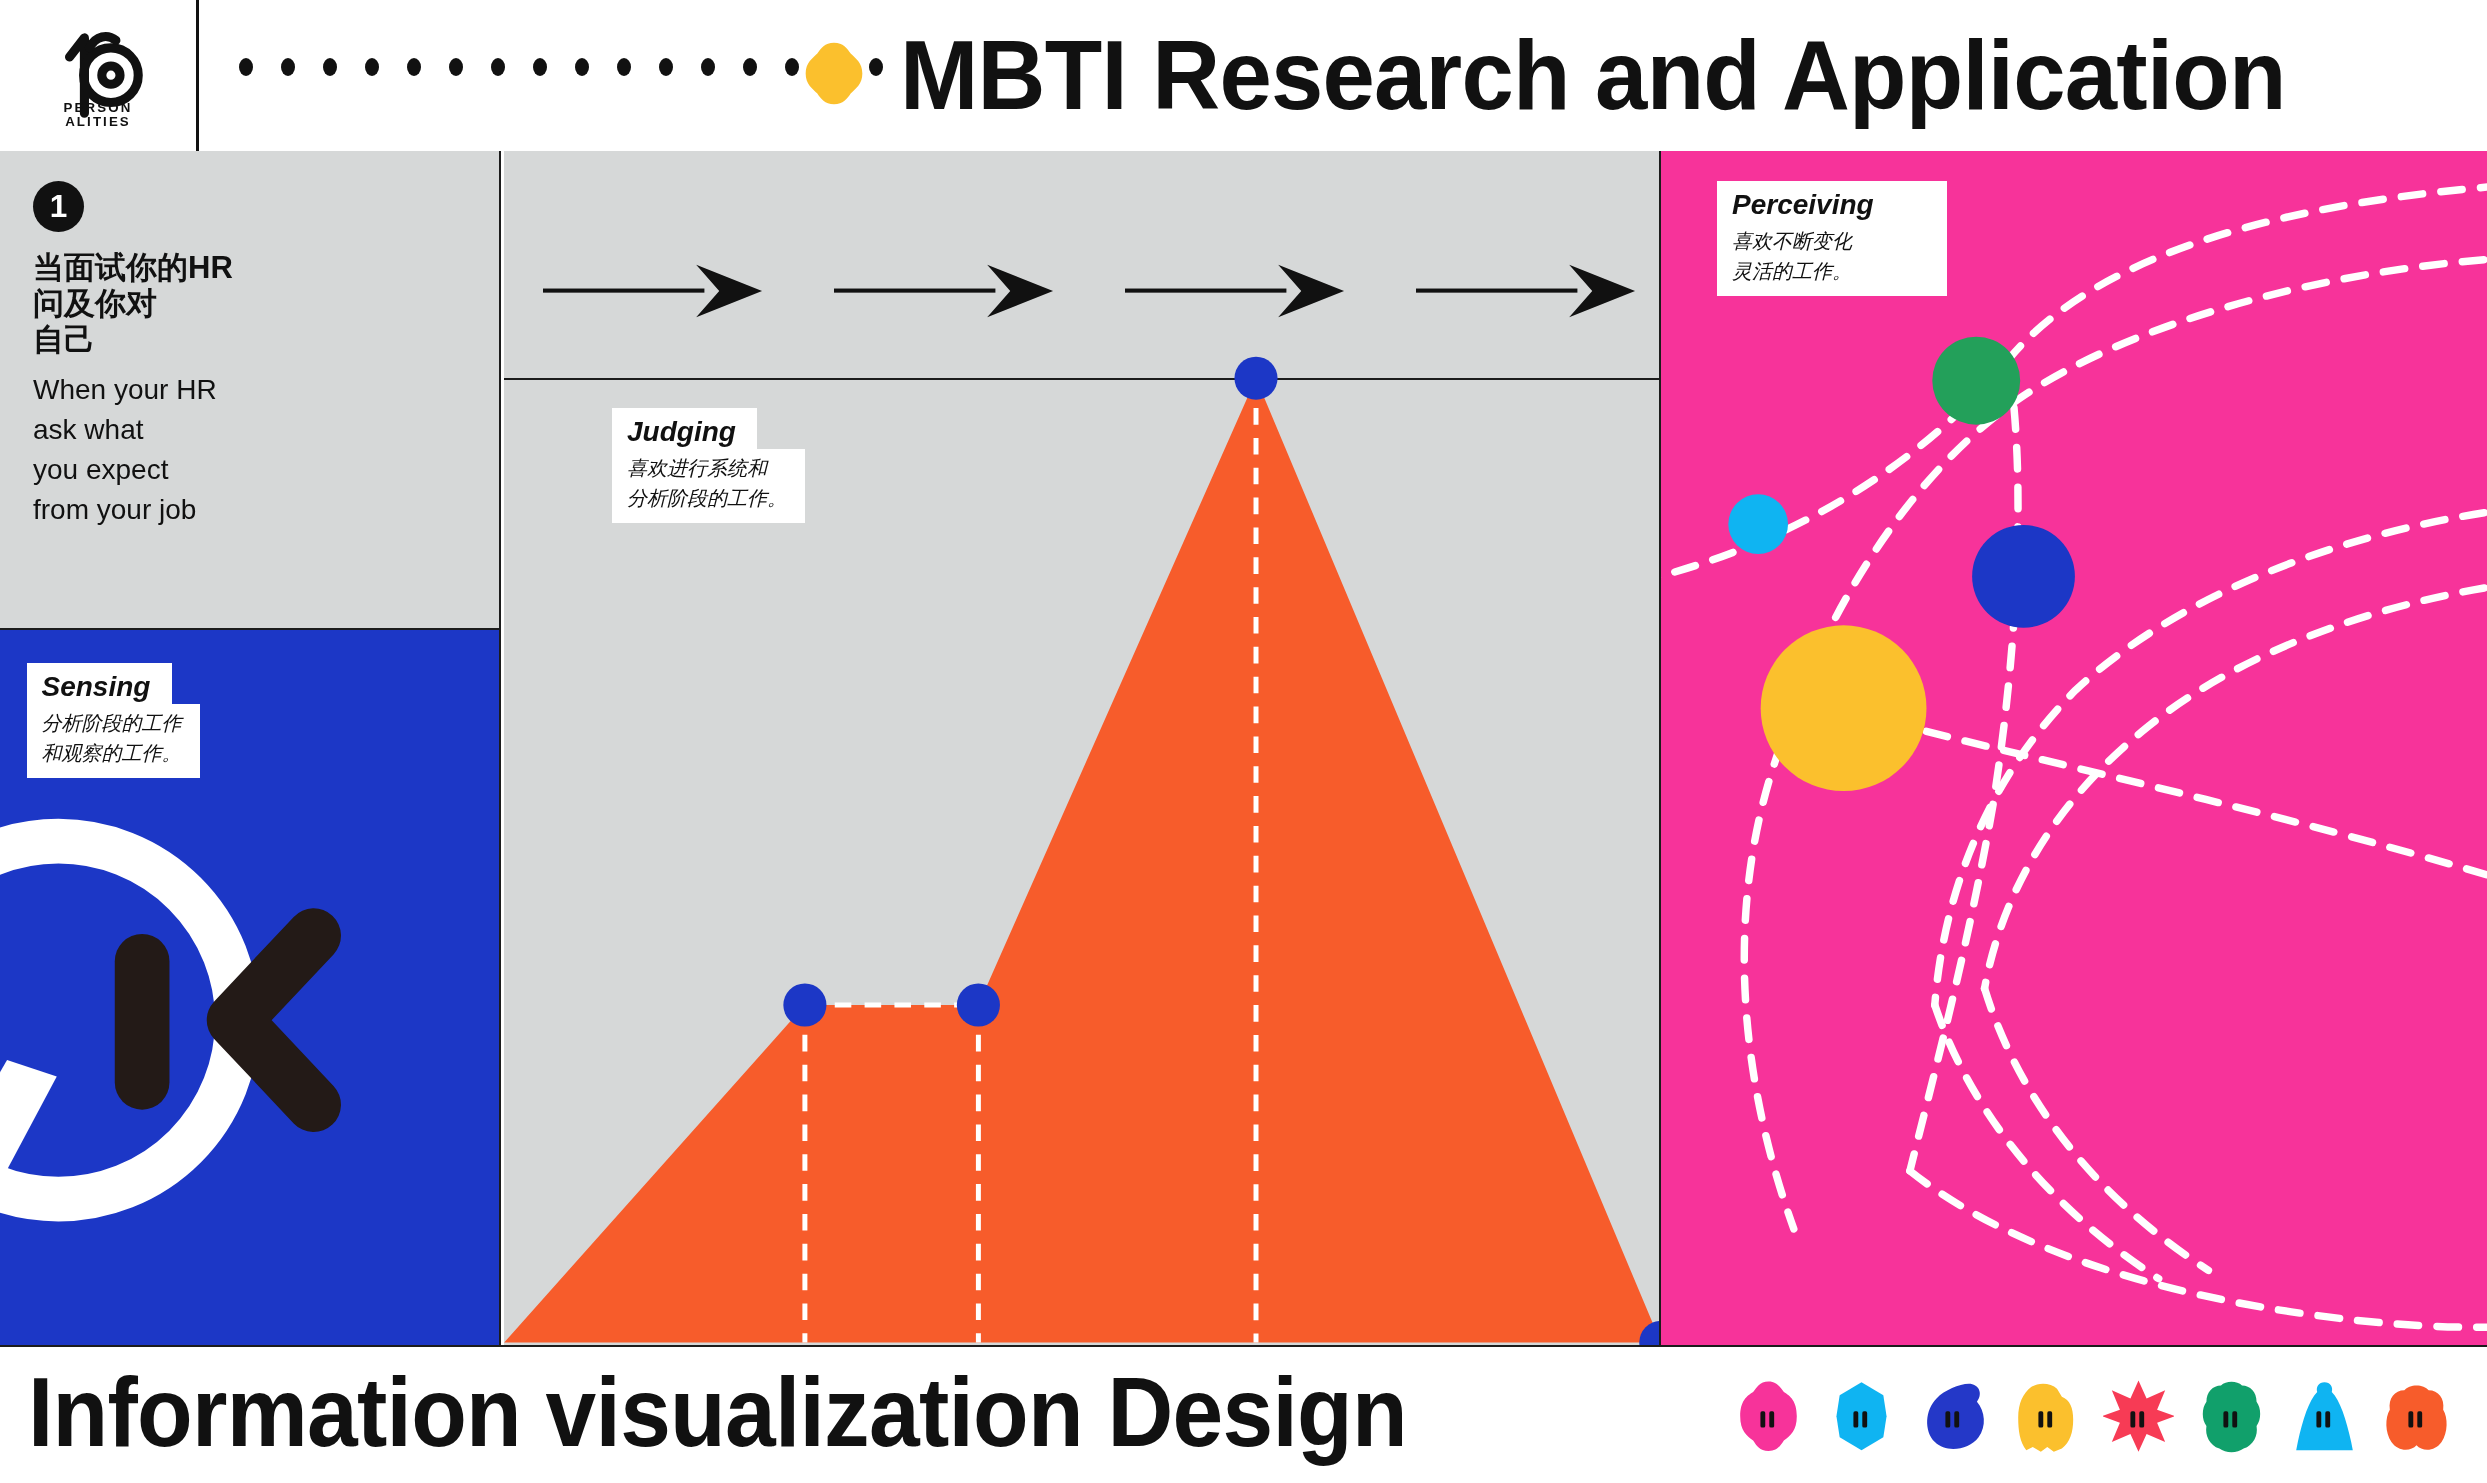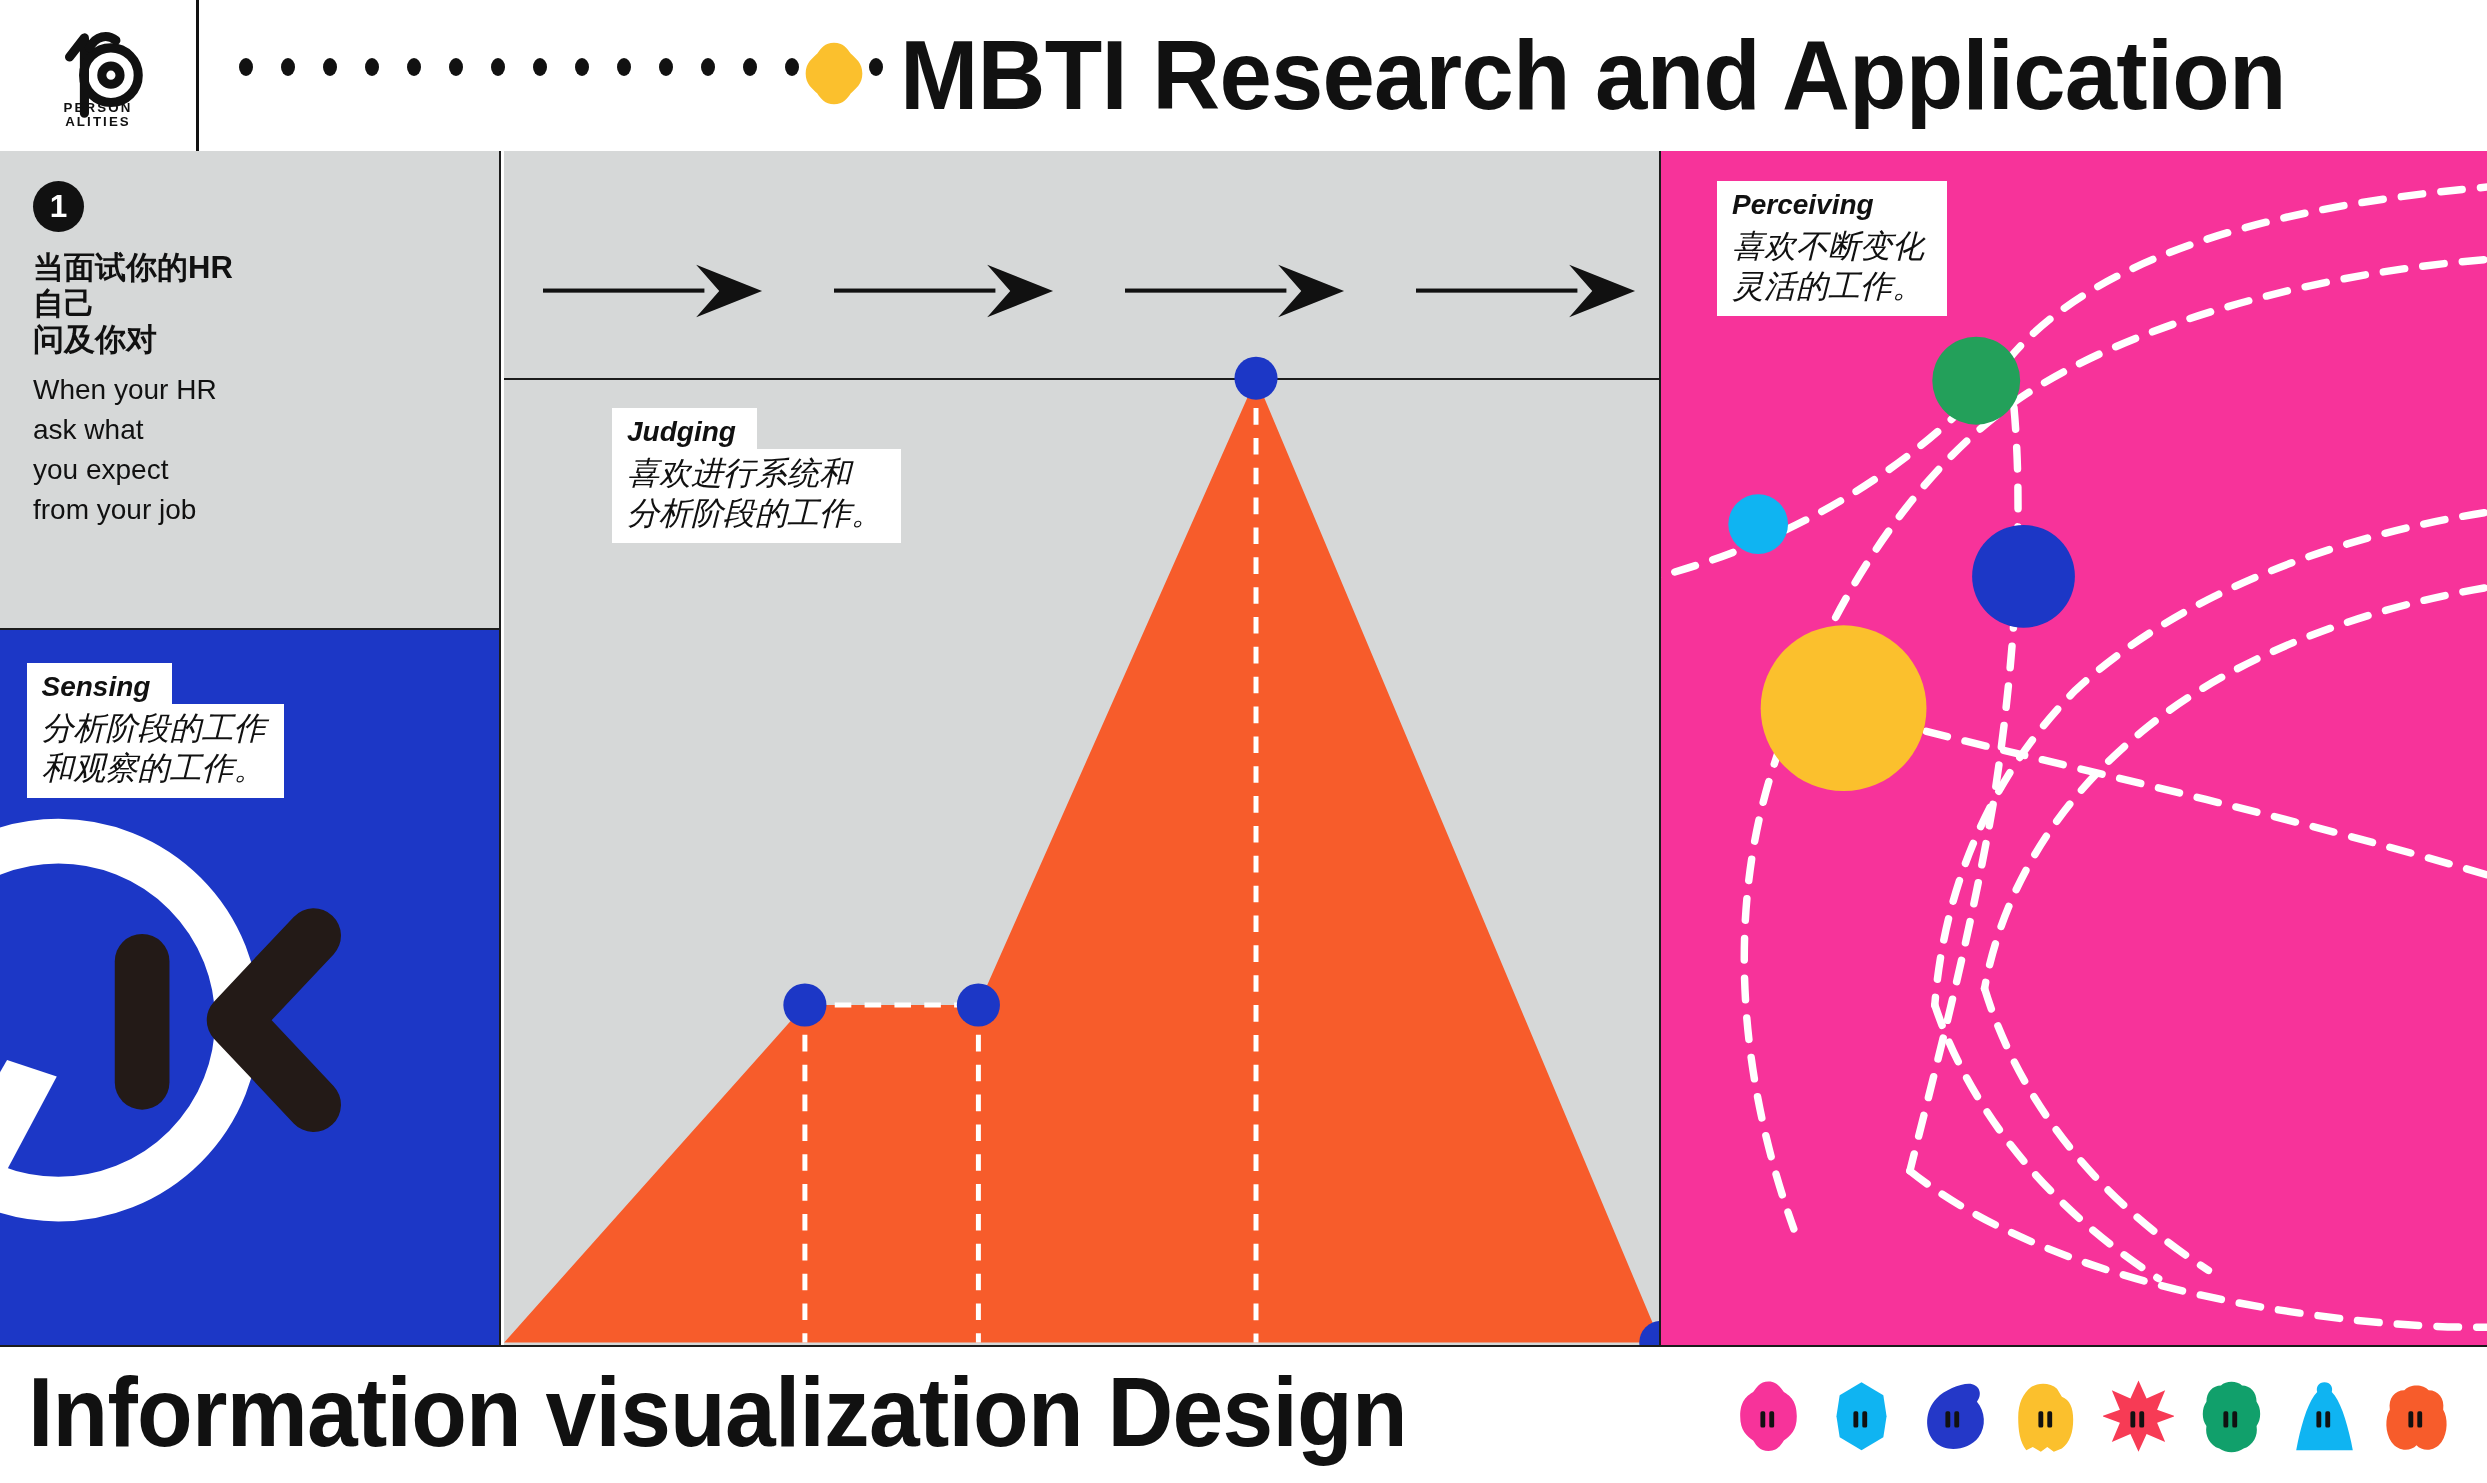--- a/index.html
+++ b/index.html
@@ -95,21 +95,21 @@
 
   
   .card { position:absolute; background:transparent;font-style:italic; }
   .card-title {
     background:#fff; display:inline-block;
     font-size:28px; font-weight:bold; color:#111;
     padding:6.6px 21.6px 1.7px 15px; line-height:33px; white-space:nowrap;
   }
   .card-body {
     background:#fff; display:block;
-    font-size:32px; line-height:40px; color:#111;
+    font-size:20px; line-height:30px; color:#111;
     padding:3.3px 18px 10px 15px; white-space:pre-line;
   }
   .card-wide .card-title { padding-right:73px; }
 
   
   .footer {
     position:absolute; left:0; top:1345px; width:2487px; height:138px;
     background:#fff; border-top:2.5px solid #1c1c1c;
   }
   .footer-title {
@@ -177,22 +177,22 @@
   </div>
 
   <div class="body-area">
 
     <div class="col-left">
 
       <div class="info-panel">
         <div class="num-badge">1</div>
         <div class="cn-block" id="cnLines">
             <div>当面试你的HR</div>
+            <div>问及你对</div>
             <div>自己</div>
-            <div>问及你对</div>
           </div>
         <div class="en-block" id="enLines">
             <div>When your HR</div>
             <div>ask what</div>
             <div>you expect</div>
             <div>from your job</div>
           </div>
       </div>
 
       <div class="blue-panel">

